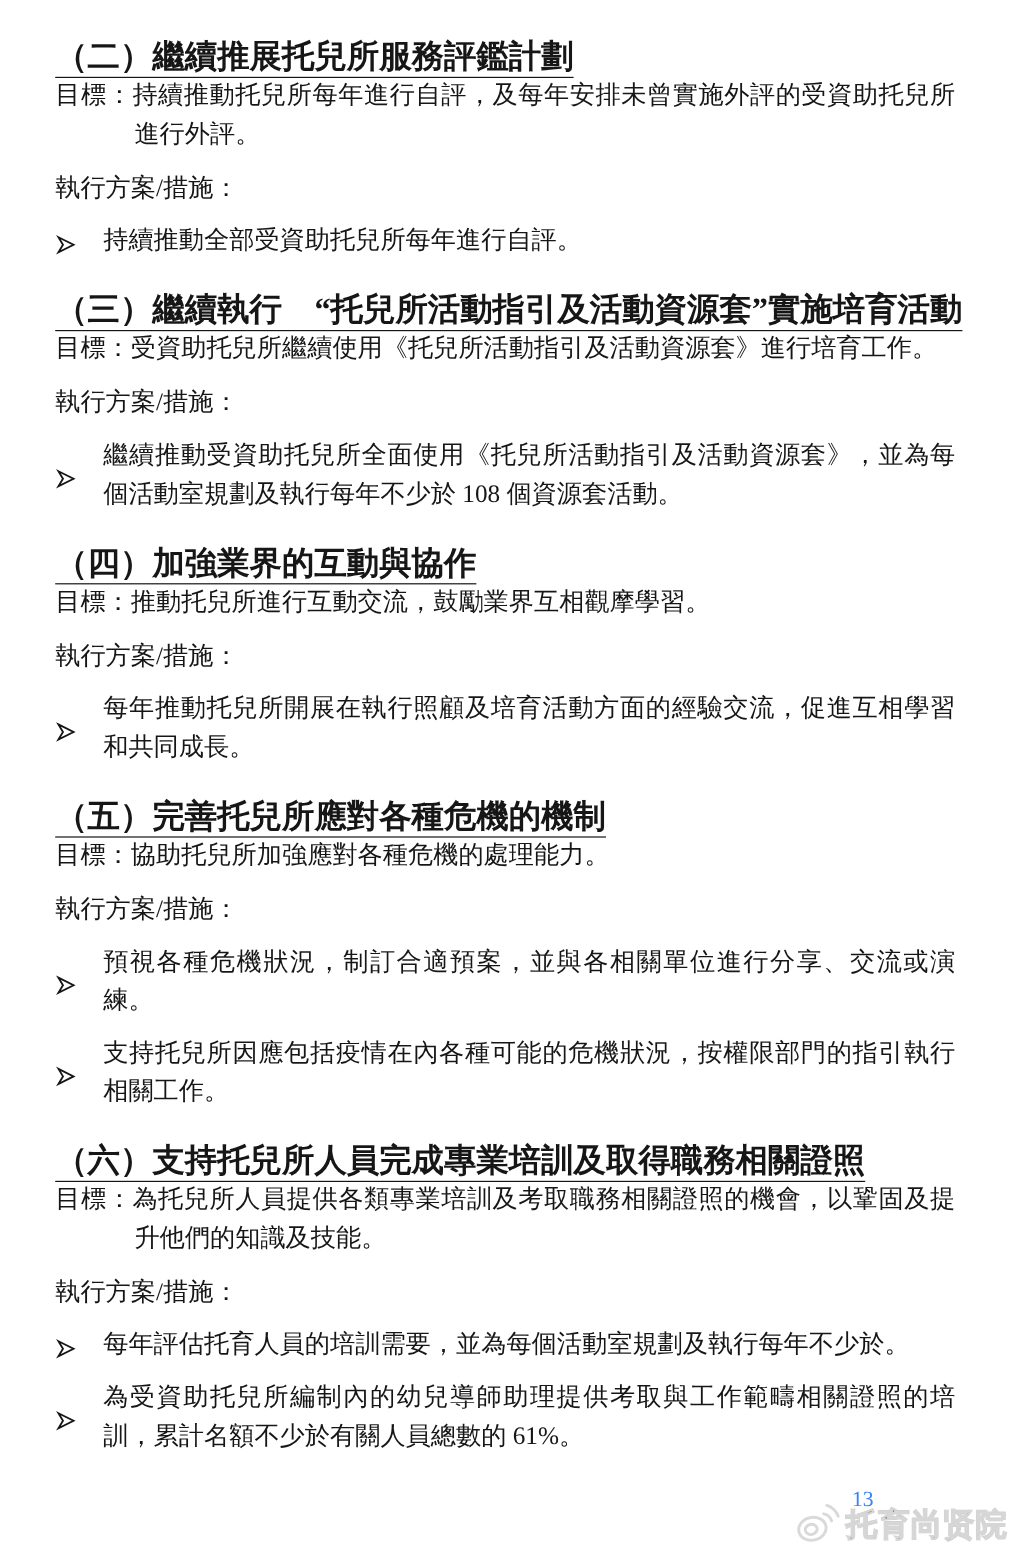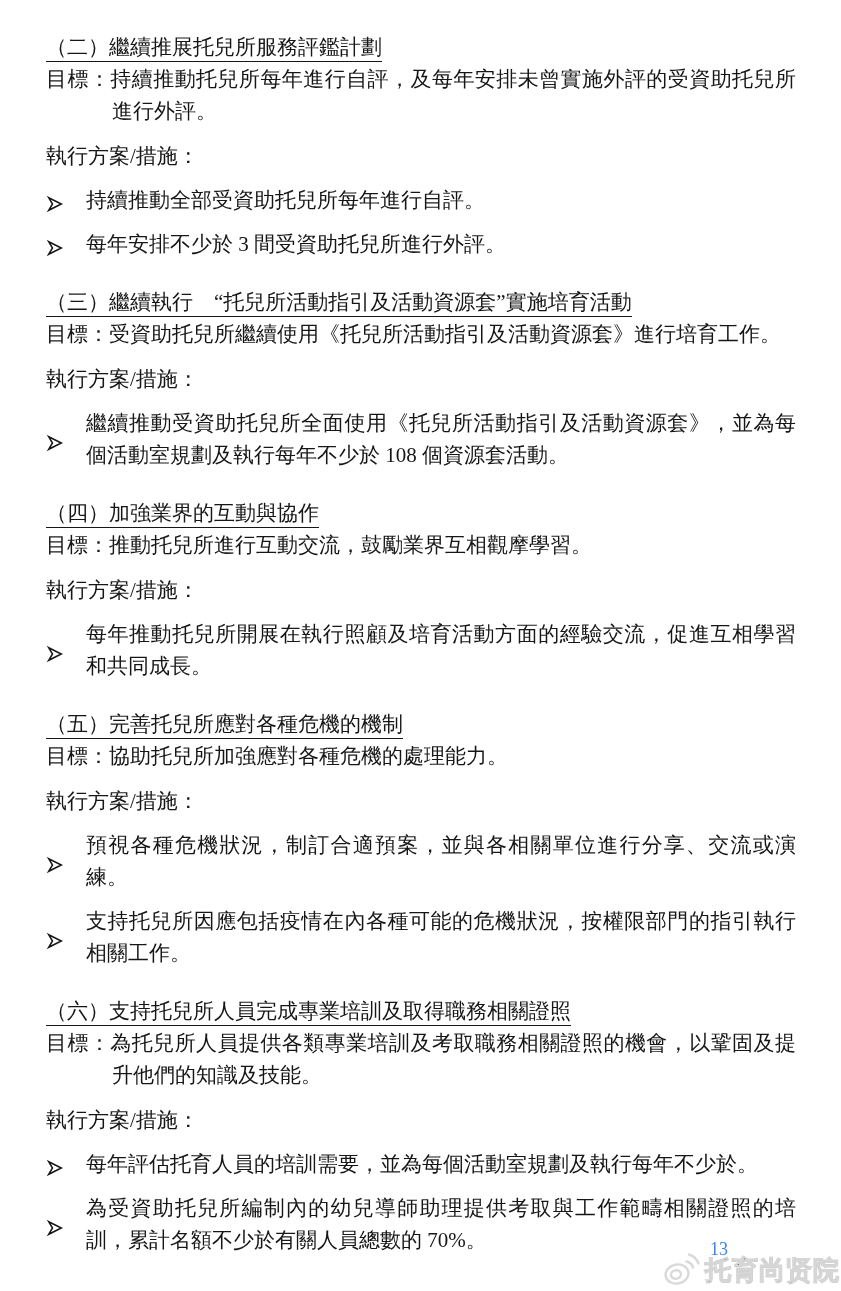--- a/index.html
+++ b/index.html
@@ -17,22 +17,22 @@
   .content {
     position: absolute;
     top: 31px;
     left: 46px;
     right: 45px;
     font-size: 21px;
     line-height: 32px;
   }
   .doc-section + .doc-section { margin-top: 26px; }
   .heading {
-    font-size: 21px;
-    font-weight: normal;
+    font-size: 27px;
+    font-weight: bold;
     line-height: 32px;
     white-space: nowrap;
   }
   .heading-text {
     border-bottom: 1.5px solid #161616;
     padding-bottom: 2px;
   }
   .goal {
     padding-left: 66px;
     text-indent: -66px;
@@ -91,28 +91,20 @@
       <p class="goal"><span>目標：</span><span>持續推動托兒所每年進行自評，及每年安排未曾實施外評的受資助托兒所進行外評。</span></p>
       <p class="plan-label">執行方案/措施：</p>
       <div class="bullet">
         <span class="bullet-marker">
             <svg width="18" height="18" viewBox="0 0 20 20">
               <path d="M3 3 L17 10 L3 17 L7.2 10 Z" fill="#ffffff" stroke="#161616" stroke-width="1.7" stroke-linejoin="miter"></path>
             </svg>
           </span>
         <span class="bullet-text">持續推動全部受資助托兒所每年進行自評。</span>
       </div>
-      <div class="bullet">
-        <span class="bullet-marker">
-            <svg width="18" height="18" viewBox="0 0 20 20">
-              <path d="M3 3 L17 10 L3 17 L7.2 10 Z" fill="#ffffff" stroke="#161616" stroke-width="1.7" stroke-linejoin="miter"></path>
-            </svg>
-          </span>
-        <span class="bullet-text">每年安排不少於 3 間受資助托兒所進行外評。</span>
-      </div>
     </section>
 
     <section class="doc-section">
       <h2 class="heading"><span class="heading-text">（三）繼續執行　“托兒所活動指引及活動資源套”實施培育活動</span></h2>
       <p class="goal"><span>目標：</span><span>受資助托兒所繼續使用《托兒所活動指引及活動資源套》進行培育工作。</span></p>
       <p class="plan-label">執行方案/措施：</p>
       <div class="bullet">
         <span class="bullet-marker">
             <svg width="18" height="18" viewBox="0 0 20 20">
               <path d="M3 3 L17 10 L3 17 L7.2 10 Z" fill="#ffffff" stroke="#161616" stroke-width="1.7" stroke-linejoin="miter"></path>
@@ -169,21 +161,21 @@
             </svg>
           </span>
         <span class="bullet-text">每年評估托育人員的培訓需要，並為每個活動室規劃及執行每年不少於。</span>
       </div>
       <div class="bullet">
         <span class="bullet-marker">
             <svg width="18" height="18" viewBox="0 0 20 20">
               <path d="M3 3 L17 10 L3 17 L7.2 10 Z" fill="#ffffff" stroke="#161616" stroke-width="1.7" stroke-linejoin="miter"></path>
             </svg>
           </span>
-        <span class="bullet-text">為受資助托兒所編制內的幼兒導師助理提供考取與工作範疇相關證照的培訓，累計名額不少於有關人員總數的 70%。</span>
+        <span class="bullet-text">為受資助托兒所編制內的幼兒導師助理提供考取與工作範疇相關證照的培訓，累計名額不少於有關人員總數的 61%。</span>
       </div>
     </section>
 
   </div>
 
   <div class="page-number">13</div>
 
   <div class="watermark">
     <span>
       <svg width="40" height="38" viewBox="0 0 40 38">

